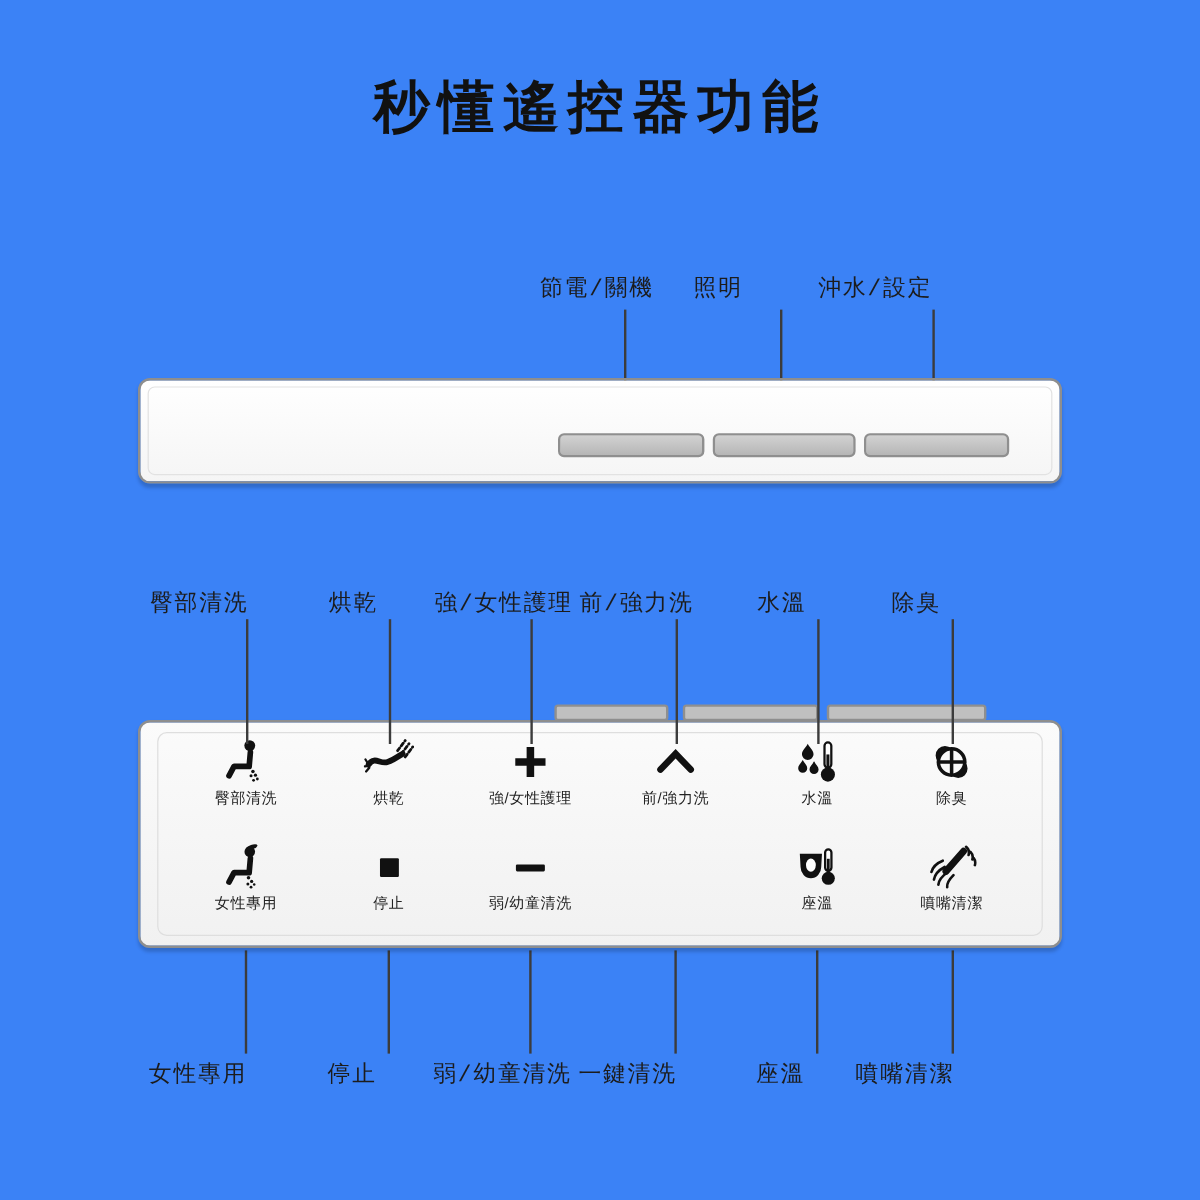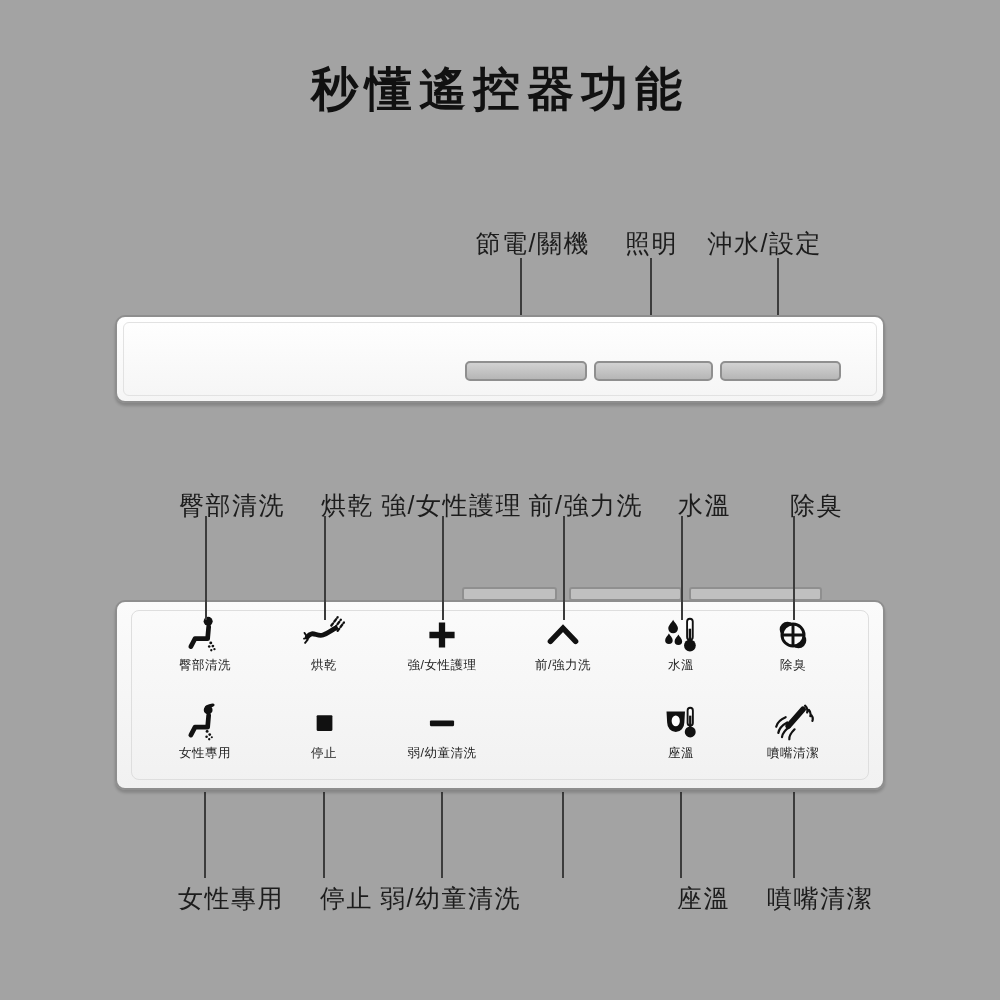--- a/index.html
+++ b/index.html
@@ -1,26 +1,26 @@
 <!DOCTYPE html>
 <html><head>
 <meta charset="utf-8">
 <style>
   html,body{margin:0;padding:0;background:#fff;}
   .canvas{
-    position:relative;width:1000px;height:1000px;background:#a3a3a3;
+    position:relative;width:1000px;height:1000px;background:#3b82f6;
     font-family:"Liberation Sans","DejaVu Sans",sans-serif;color:#1a1a1a;overflow:hidden;
   }
   .title{
     position:absolute;top:58px;left:0;width:1000px;text-align:center;
     font-size:47px;font-weight:700;letter-spacing:7px;color:#111;
   }
   .co{ 
-    position:absolute;font-size:25px;letter-spacing:1.5px;color:#1c1c1c;
-    text-align:right;white-space:nowrap;
+    position:absolute;font-size:19px;letter-spacing:1.5px;color:#1c1c1c;
+    text-align:left;white-space:nowrap;font-family:Liberation Mono, monospace;
   }
   .vl{ 
     position:absolute;width:1.5px;background:#3c3c3c;display:block;
   }
   .bar{
     position:absolute;left:115px;top:315px;width:770px;height:88px;
     border:2px solid #8e8e8e;border-radius:10px;
     background:linear-gradient(#ffffff,#f5f5f5);
     box-shadow:0 3px 3px rgba(0,0,0,0.18);box-sizing:border-box;z-index:2;
   }
@@ -223,16 +223,17 @@
   <i class="vl" style="left:204px;top:792px;height:86px"></i>
   <i class="vl" style="left:323px;top:792px;height:86px"></i>
   <i class="vl" style="left:441px;top:792px;height:86px"></i>
   <i class="vl" style="left:562px;top:792px;height:86px"></i>
   <i class="vl" style="left:680px;top:792px;height:86px"></i>
   <i class="vl" style="left:793px;top:792px;height:86px"></i>
 
   <span class="co" style="left:124px;top:882px;width:160px">女性專用</span>
   <span class="co" style="left:273px;top:882px;width:100px">停止</span>
   <span class="co" style="left:361px;top:882px;width:160px">弱/幼童清洗</span>
+  <span class="co" style="left:482px;top:882px;width:160px">一鍵清洗</span>
   <span class="co" style="left:630px;top:882px;width:100px">座溫</span>
   <span class="co" style="left:713px;top:882px;width:160px">噴嘴清潔</span>
 
 </div>
 
 </body></html>

